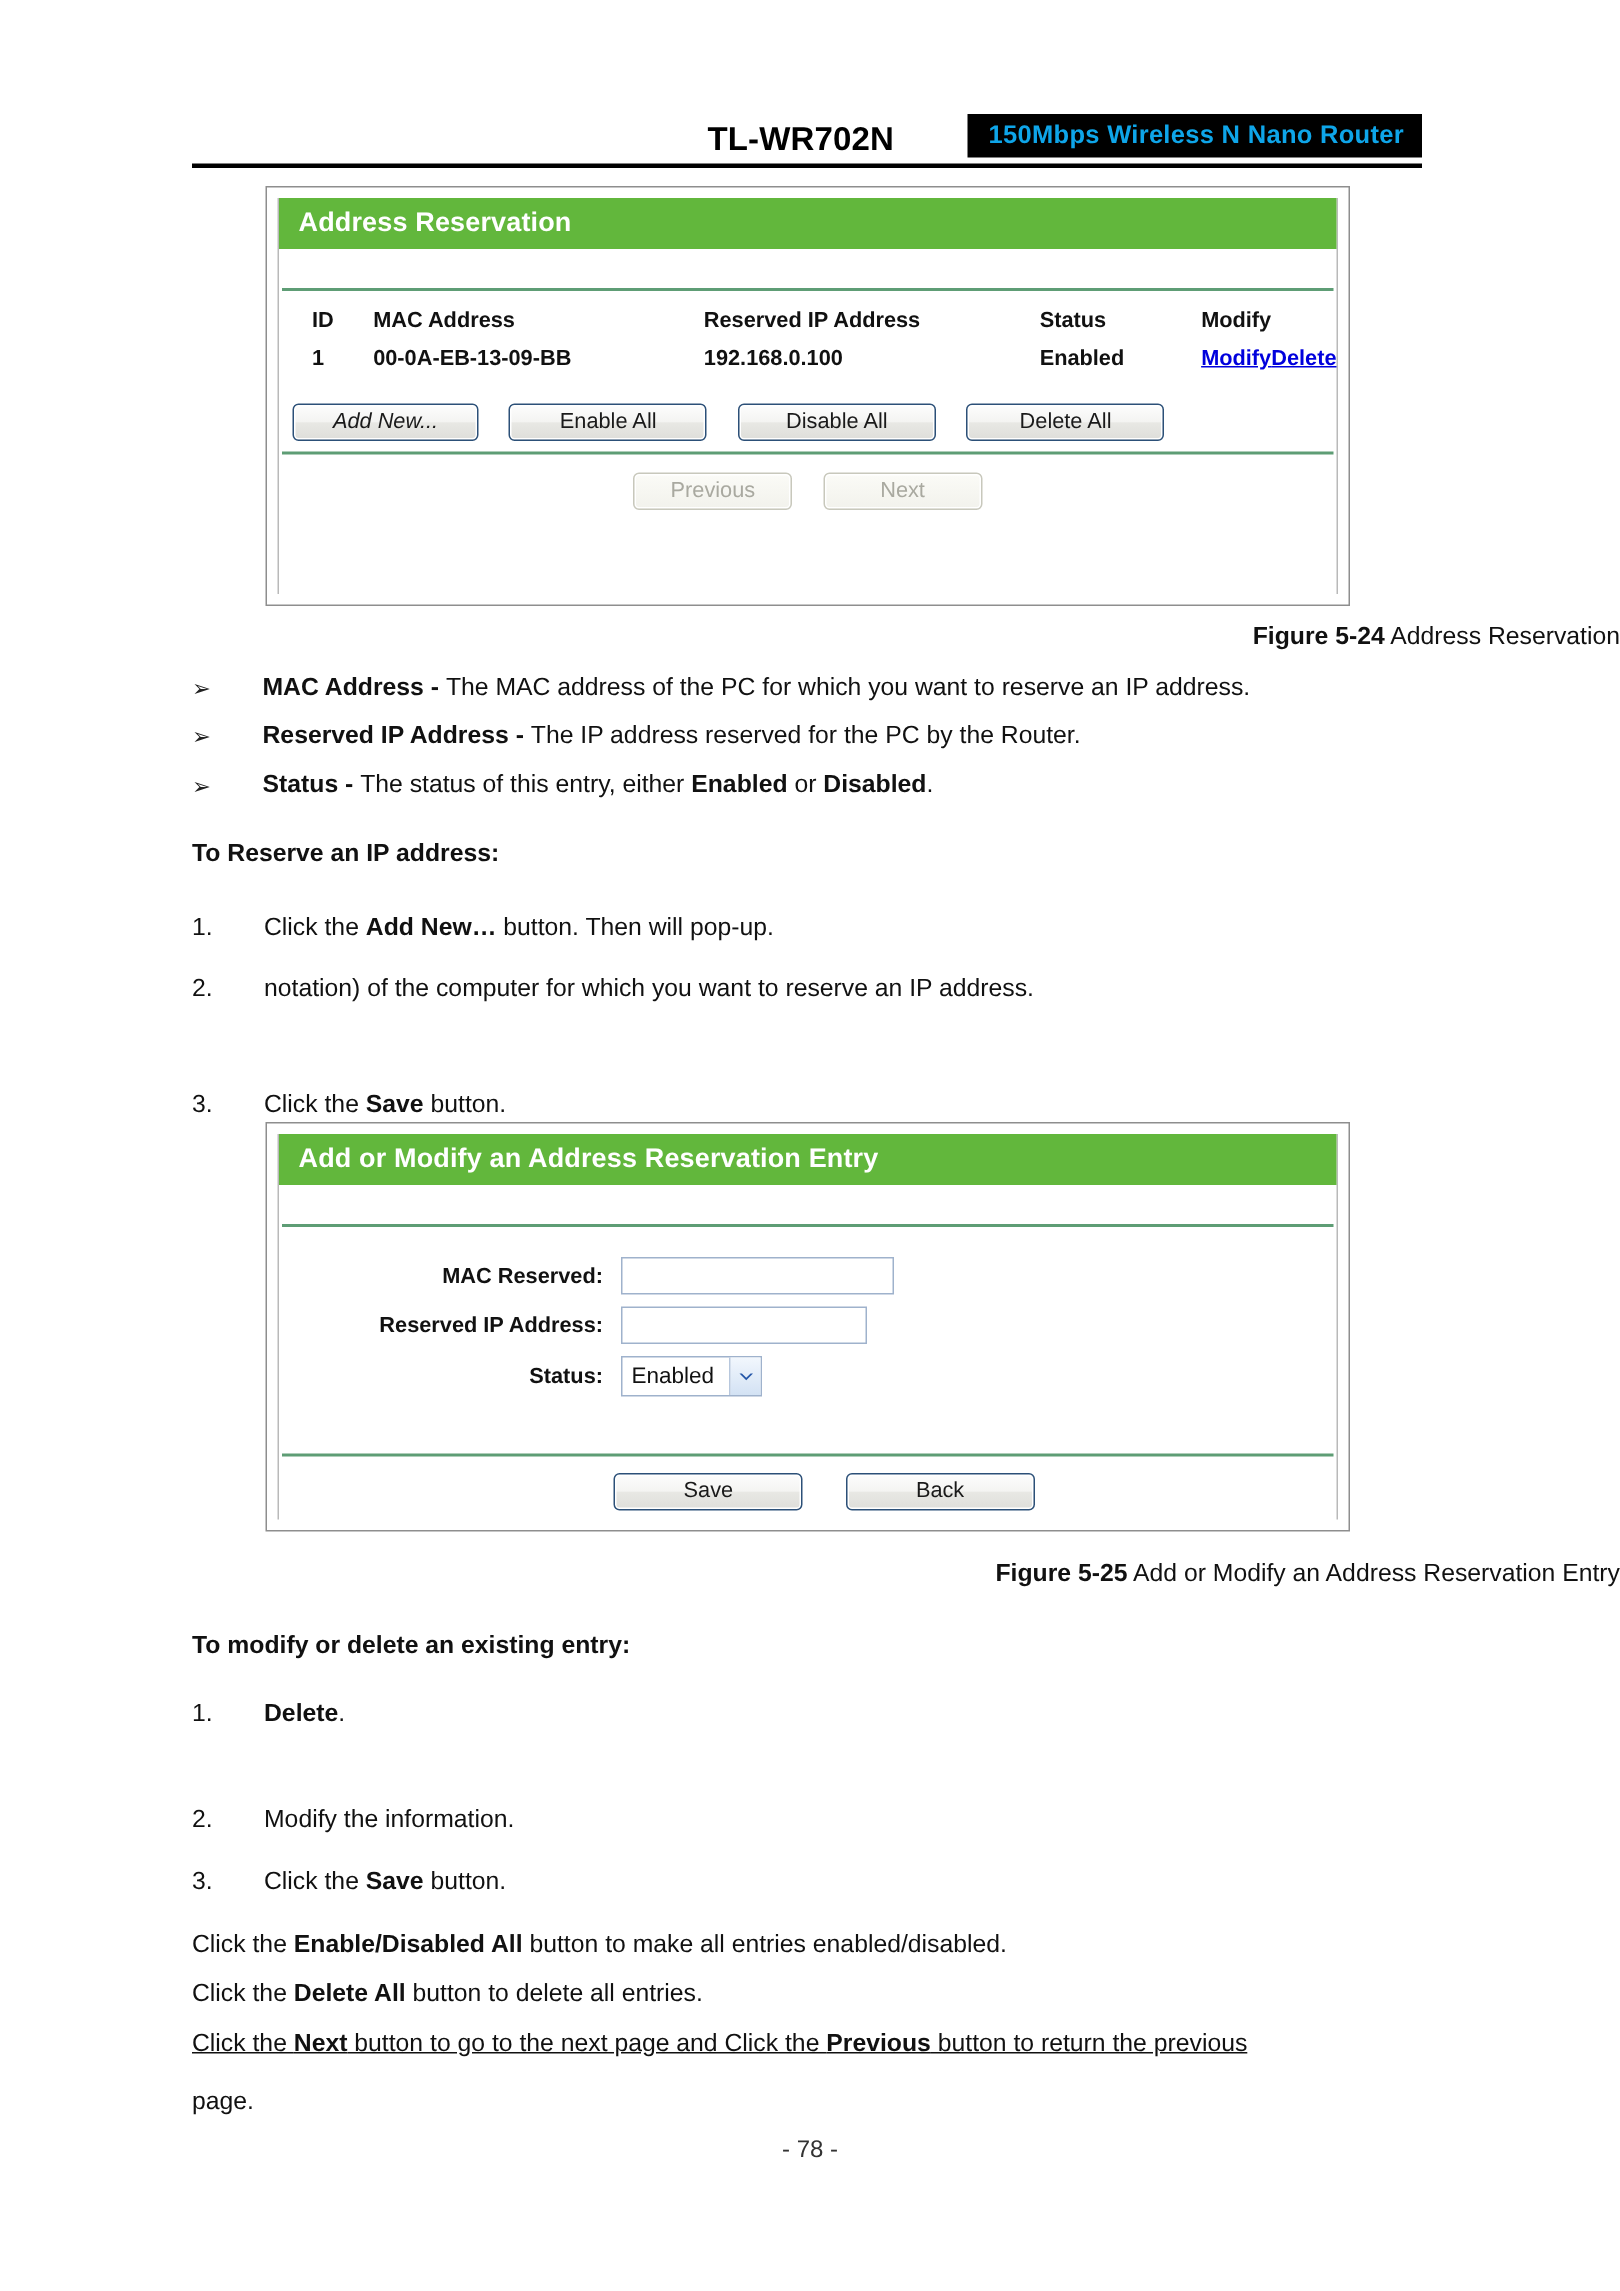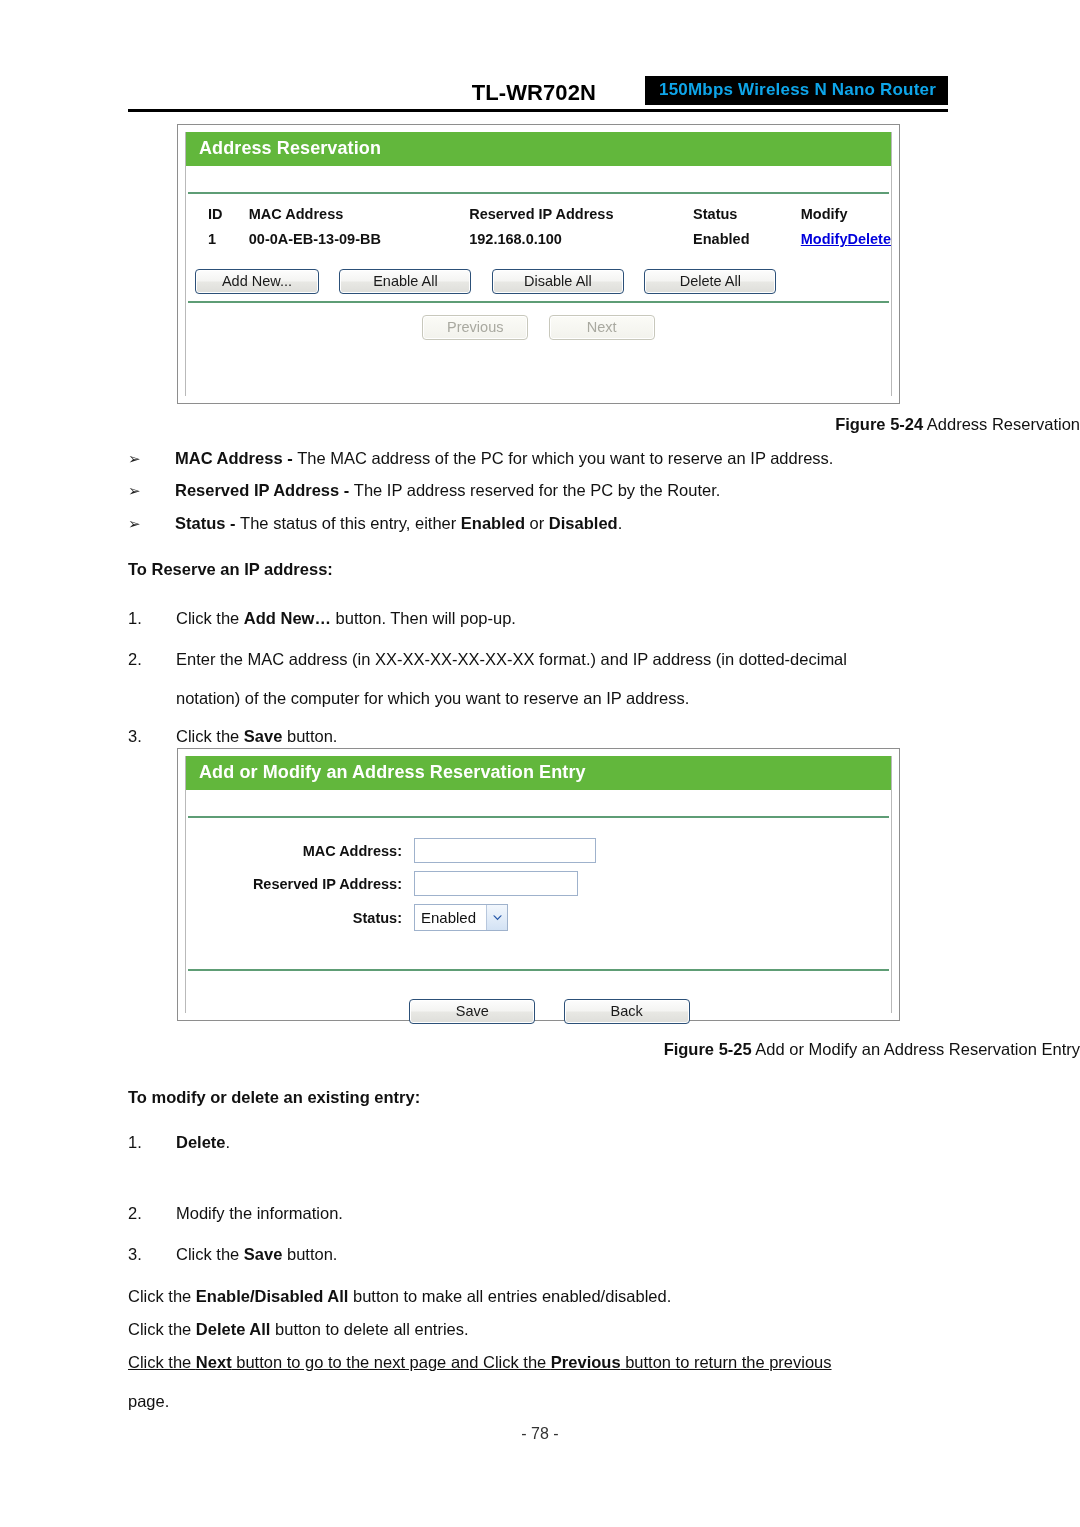--- a/index.html
+++ b/index.html
@@ -140,21 +140,21 @@
     box-shadow: inset 0 0 0 1px #ffffff;
     cursor: pointer;
     vertical-align: middle;
   }
   .xpbtn.disabled {
     border: 1px solid #c8c8bc;
     color: #a9a9a0;
     background: linear-gradient(to bottom, #fbfbf7 0%, #f2f2ec 100%);
     box-shadow: inset 0 0 0 1px #ffffff;
   }
-  .w-addnew  { width: 122px; }
+  .w-addnew  { width: 122px; font-style: italic; }
   .w-allbtn  { width: 130px; }
   .w-page    { width: 104px; }
   .w-saveback{ width: 124px; }
 
   .pager-row {
     text-align: center;
     padding: 12px 0 14px 0;
   }
   .pager-row .xpbtn { margin: 0 8px; }
 
@@ -207,21 +207,21 @@
     border-left: 1px solid #b7c7dd;
     display: flex;
     align-items: center;
     justify-content: center;
   }
   .select-arrow svg { display: block; }
 
   .form-spacer { height: 24px; }
   .form-btn-row {
     text-align: center;
-    padding: 28px 0 12px 0;
+    padding: 11px 0 12px 0;
     padding-left: 22px;
   }
   .form-btn-row .xpbtn { margin: 0 12px; }
 
   
   .caption {
     position: absolute;
     width: 100%;
     text-align: right;
     font-size: 16.5px;
@@ -365,38 +365,37 @@
 
 <div class="heading" style="left:128px; top:560px;">To Reserve an IP address:</div>
 
 <div class="num-item" style="left:128px; top:599px; width:830px;">
   <span class="num-marker">1.</span>
   <span class="num-body"><span>Click the </span><b>Add New…</b><span> button. Then will pop-up.</span></span>
 </div>
 
 <div class="num-item" style="left:128px; top:640px; width:832px;">
   <span class="num-marker">2.</span>
-  <span class="num-body" style="white-space:nowrap;">Enter the MAC address (in XX-XX-XX-XX-XX-XX format.) and IP address (in dotted-decimal</span>
   <span class="num-body">notation) of the computer for which you want to reserve an IP address.</span>
 </div>
 
 <div class="num-item" style="left:128px; top:717px; width:830px;">
   <span class="num-marker">3.</span>
   <span class="num-body"><span>Click the </span><b>Save</b><span> button.</span></span>
 </div>
 
 <div class="panel" style="left:177px; top:748px; width:723px; height:273px;">
   <div class="panel-inner">
     <div class="panel-title">Add or Modify an Address Reservation Entry</div>
     <div class="panel-gap"></div>
     <div class="green-rule"></div>
 
     <div class="form-body">
       <div class="form-row">
-        <span class="form-label">MAC Address:</span>
+        <span class="form-label">MAC Reserved:</span>
         <span class="text-input in-mac" title=""></span>
       </div>
       <div class="form-row">
         <span class="form-label">Reserved IP Address:</span>
         <span class="text-input in-ip" title=""></span>
       </div>
       <div class="form-row">
         <span class="form-label">Status:</span>
         <span class="select-box">
           <span class="select-value">Enabled</span>

